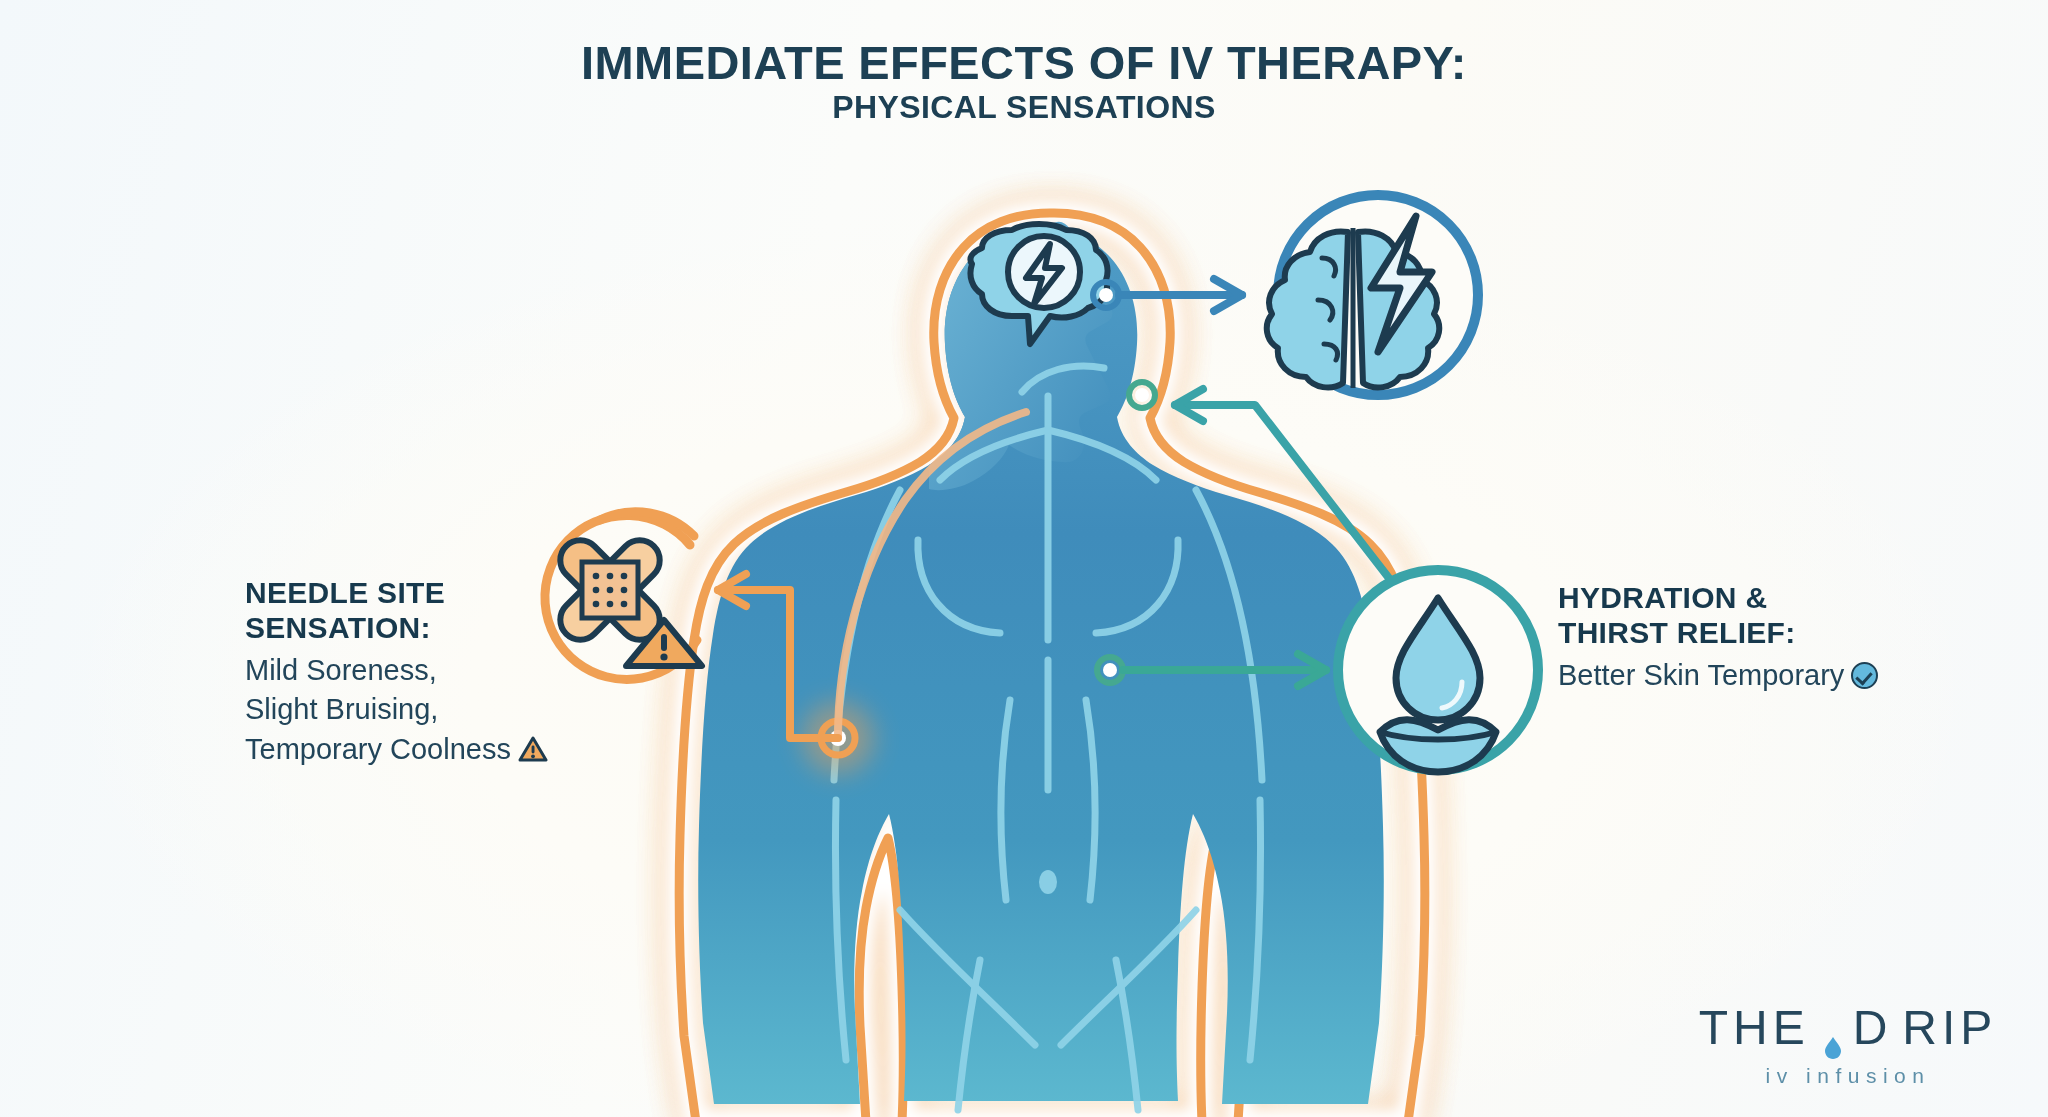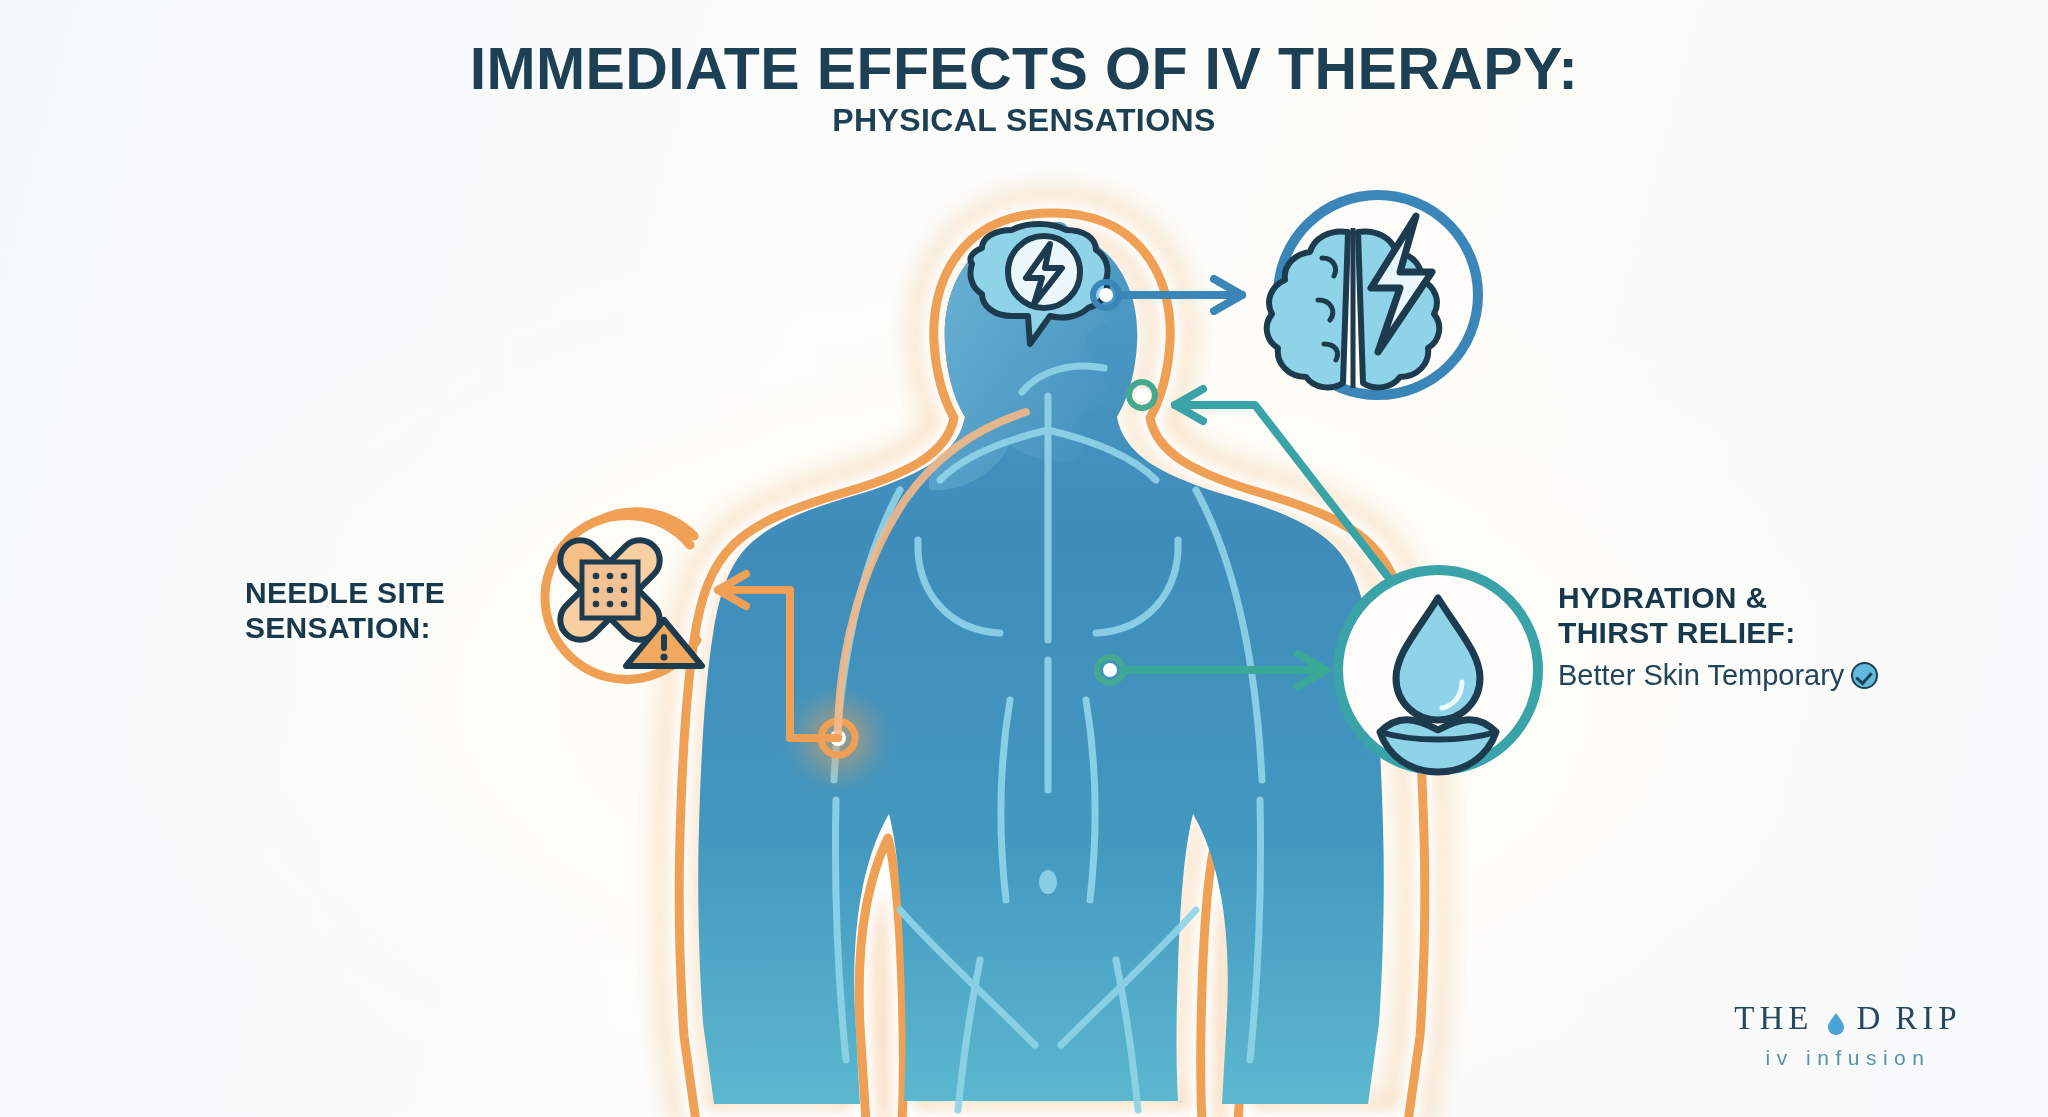--- a/index.html
+++ b/index.html
@@ -15,21 +15,21 @@
   #stage { position:absolute; inset:0; }
 
   
   .title-wrap {
     position:absolute; left:0; right:0; top:38px;
     text-align:center;
     color:#1d4054;
     letter-spacing:0.4px;
   }
   .title-l1 {
-    font-size:59px; font-weight:bold; line-height:1.06;
+    font-size:47px; font-weight:bold; line-height:1.06;
     text-transform:uppercase;
   }
   .title-l2 {
     font-size:32px; font-weight:bold; line-height:1.22;
     text-transform:uppercase;
   }
 
   
   #figure-layer { position:absolute; left:0; top:0; width:2048px; height:1117px; }
 
@@ -61,22 +61,22 @@
     border-width:0 3px 3px 0; transform:rotate(42deg);
   }
   .badge.warn {
     width:30px; height:27px; background:none; border:none;
   }
   .badge.warn svg { display:block; }
 
   
   #logo { position:absolute; left:1688px; top:1000px; width:320px; text-align:center; }
   #logo .logo-main {
-    font-size:33px; font-weight:normal; letter-spacing:5px;
-    color:#26475c; font-family:Liberation Serif, serif;
+    font-size:48px; font-weight:normal; letter-spacing:5px;
+    color:#26475c; font-family:Liberation Sans, sans-serif;
     display:flex; align-items:center; justify-content:center; gap:10px;
   }
   #logo .logo-sub {
     font-size:21px; letter-spacing:6.5px; color:#5d8fa8;
     margin-top:9px; text-transform:lowercase;
   }
   .logo-drop { display:inline-block; width:18px; height:24px; margin:0 1px 0 4px; }
 </style>
 </head>
 <body>
@@ -353,20 +353,33 @@
       <path d="M1380 732 C1412 742 1464 742 1496 732" fill="none" stroke="#1d3b4f" stroke-width="6" stroke-linecap="round"></path>
     </g>
   </svg>
 
 
   <div class="callout" id="callout-needle">
     <div class="c-head">
       <div class="c-line">Needle Site</div>
       <div class="c-line">Sensation:</div>
     </div>
+    <div class="c-body">
+      <div class="c-line">Mild Soreness,</div>
+      <div class="c-line">Slight Bruising,</div>
+      <div class="c-line">
+        <span>Temporary Coolness</span><span class="badge warn">
+          <svg width="30" height="27" viewBox="0 0 30 27">
+            <path d="M15 2 L28 24 L2 24 Z" fill="#f0a95e" stroke="#1d3b4f" stroke-width="3" stroke-linejoin="round"></path>
+            <rect x="13.6" y="9.5" width="2.9" height="8" rx="1.4" fill="#1d3b4f"></rect>
+            <circle cx="15" cy="20.3" r="1.9" fill="#1d3b4f"></circle>
+          </svg>
+        </span>
+      </div>
+    </div>
   </div>
 
   <div class="callout" id="callout-hydration">
     <div class="c-head">
       <div class="c-line">Hydration &amp;</div>
       <div class="c-line">Thirst Relief:</div>
     </div>
     <div class="c-body">
       <div class="c-line">
         <span>Better Skin Temporary</span><span class="badge check"></span>

